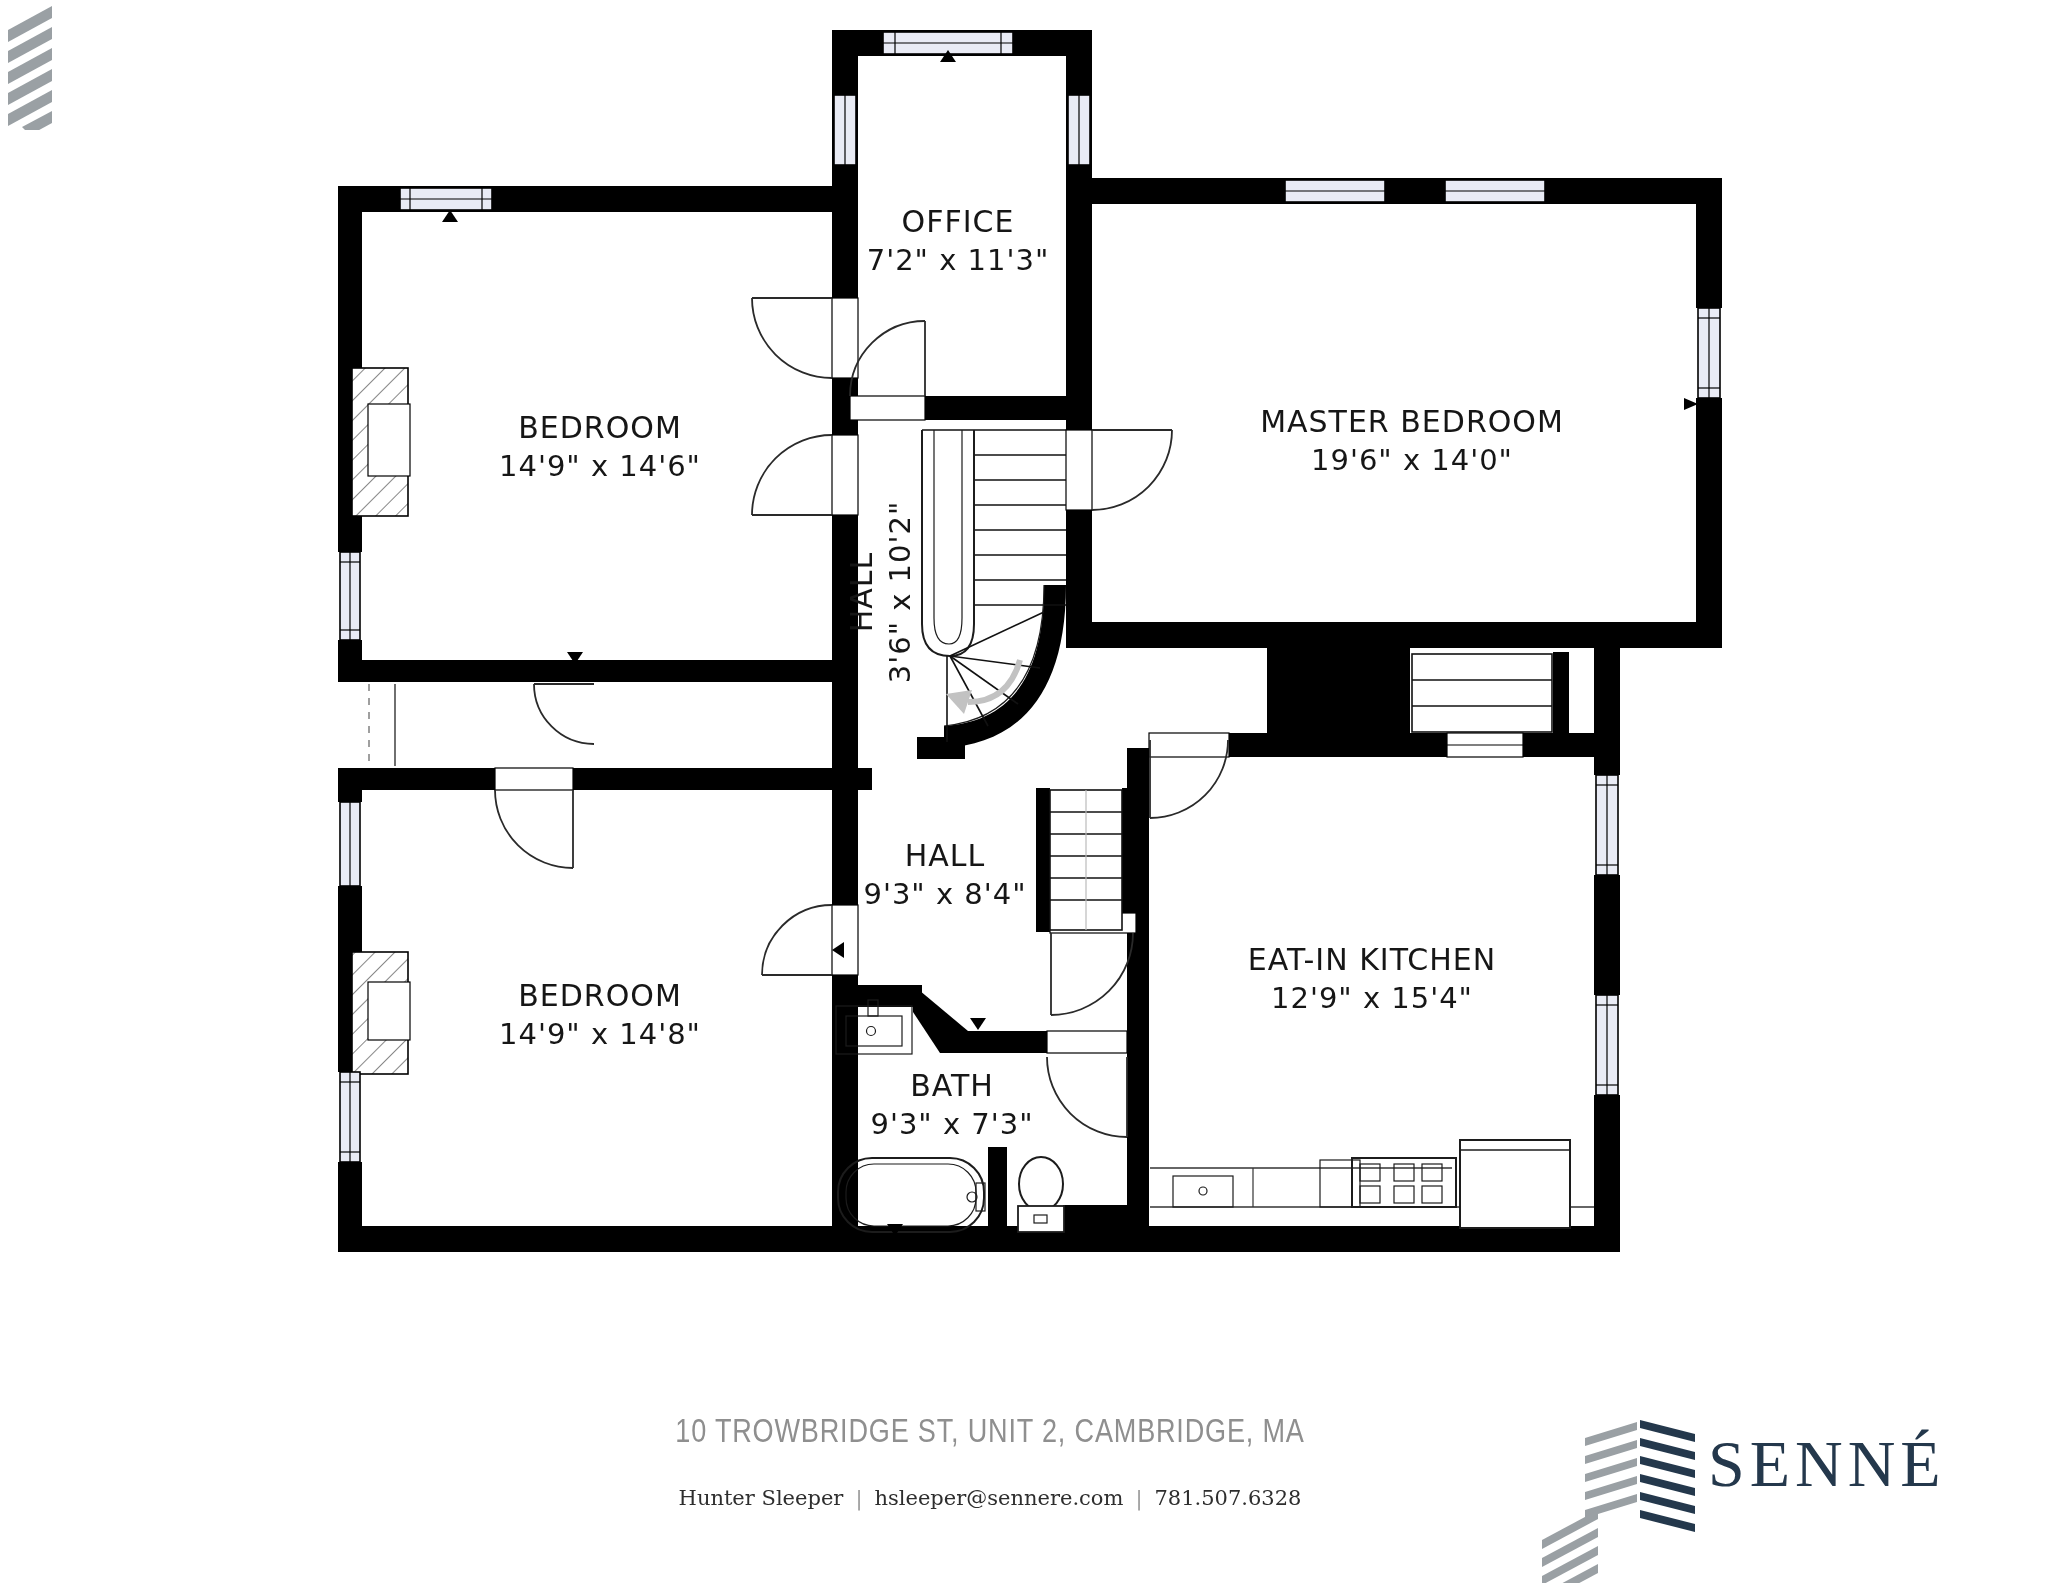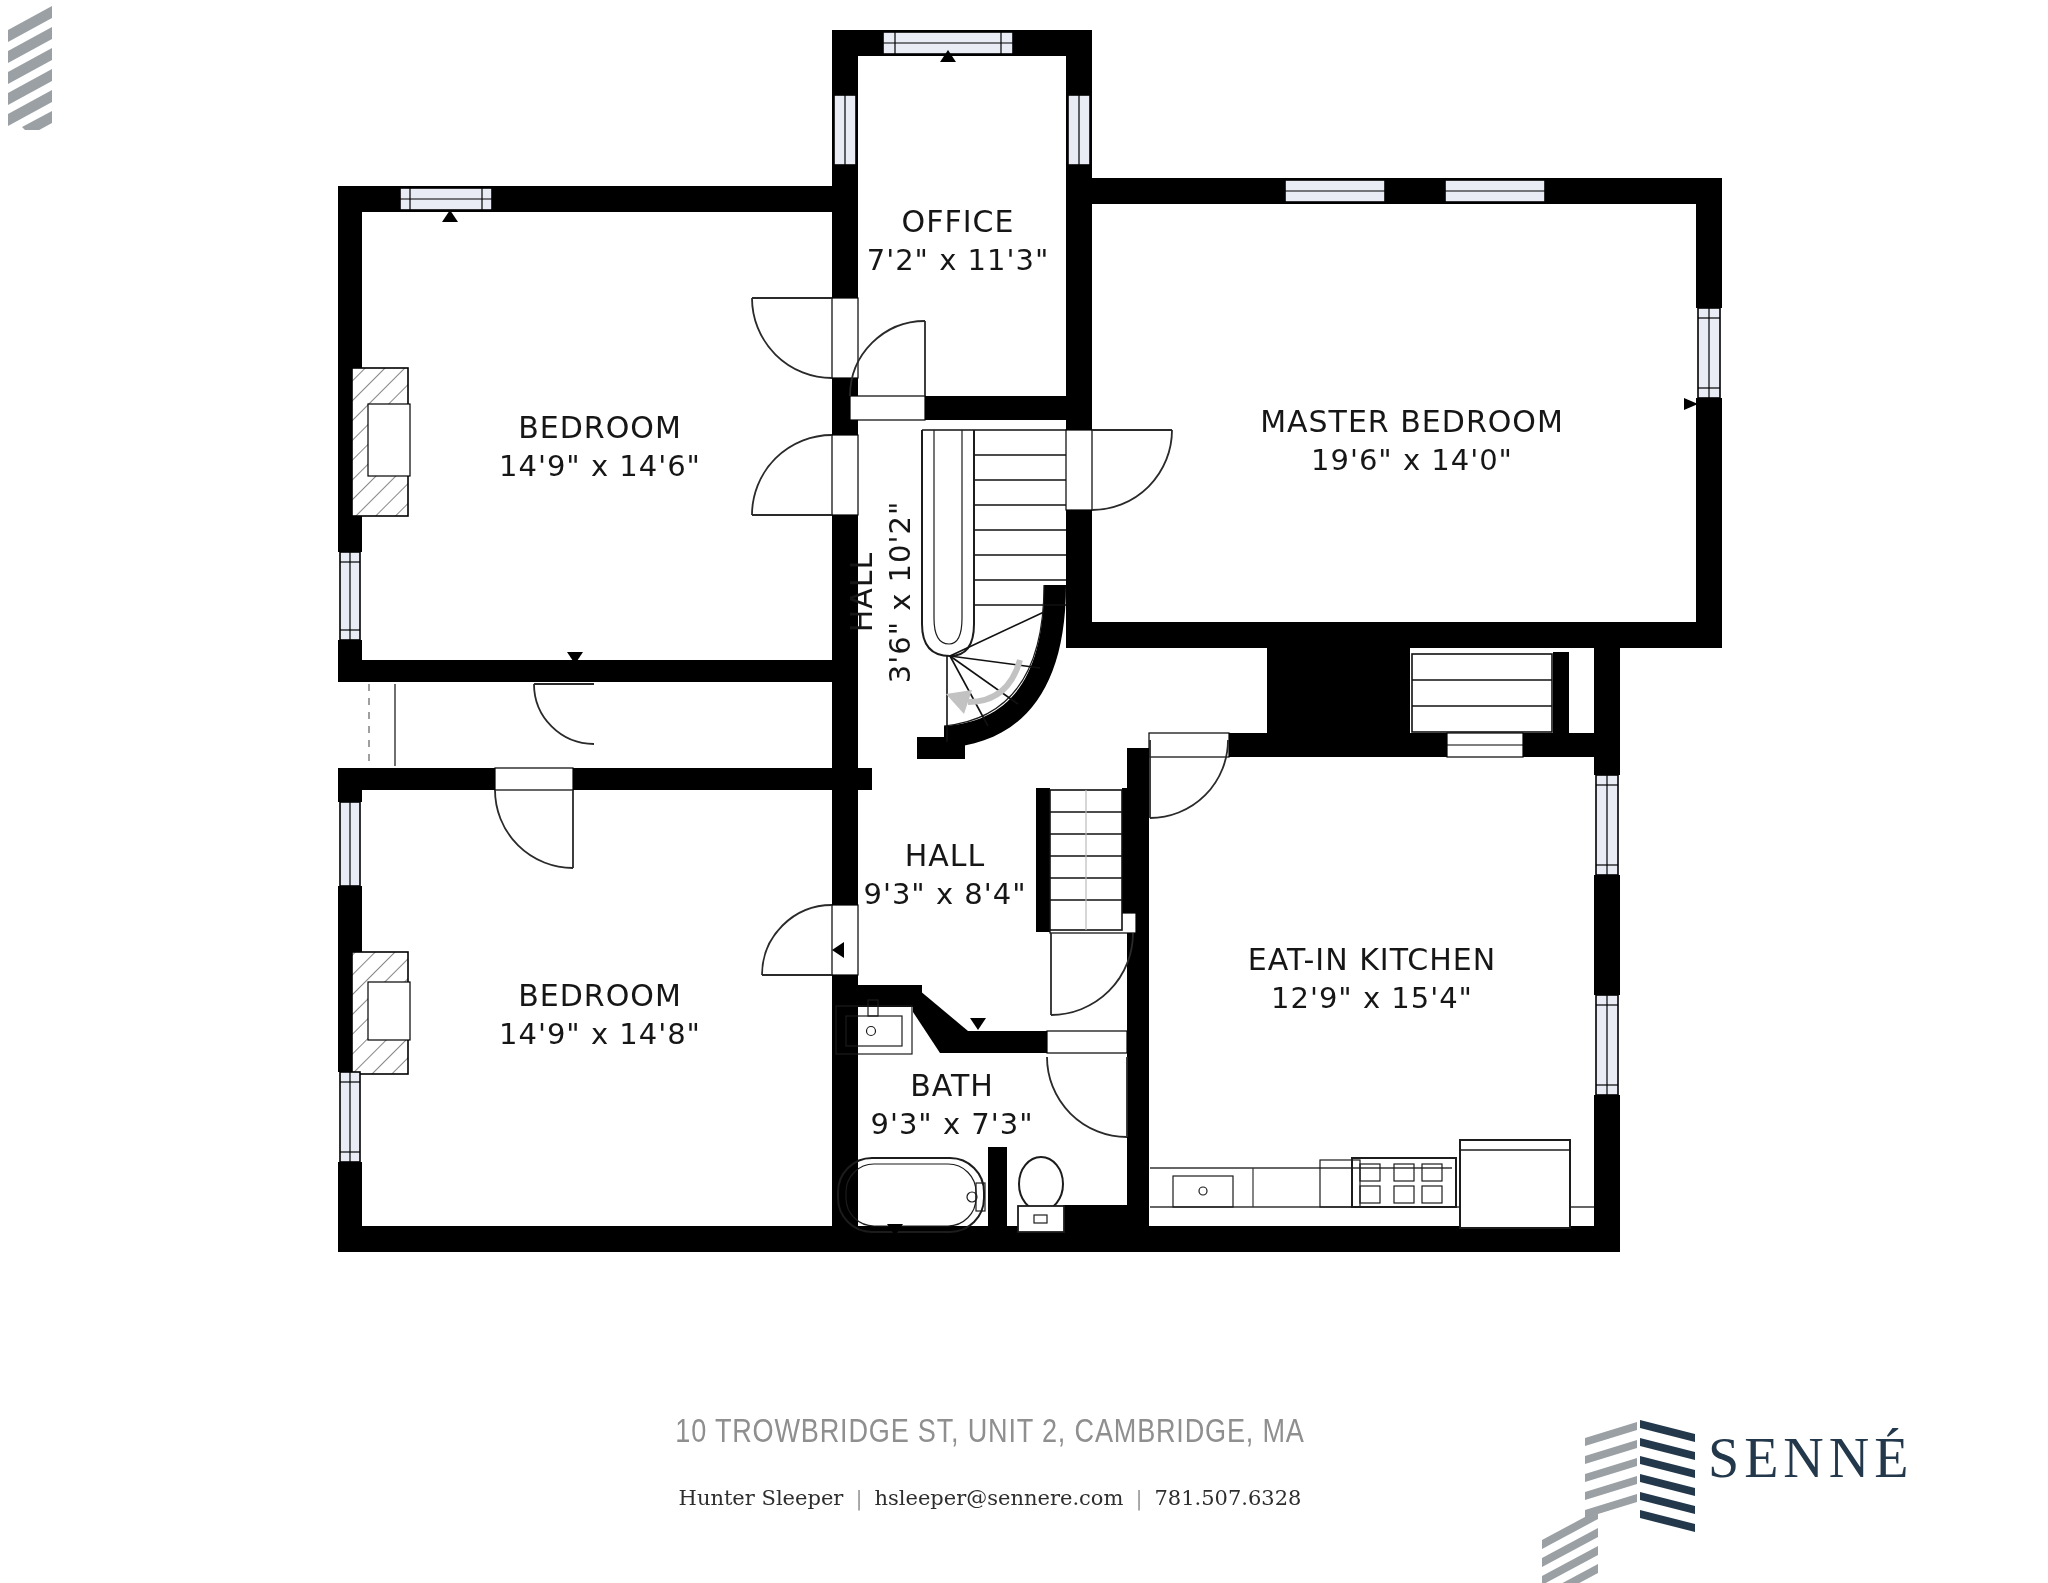--- a/index.html
+++ b/index.html
@@ -18,21 +18,21 @@
   .gray-stripe{fill:#9aa0a4;}
   .navy-stripe{fill:#24384c;}
   #footer-address{position:absolute;left:0;top:1412px;width:1980px;text-align:center;
      font-family:"Liberation Sans",sans-serif;font-size:33px;color:#8f8f8f;
      letter-spacing:1px;transform:scaleX(0.82);}
   #footer-agent{position:absolute;left:0;top:1486px;width:1980px;text-align:center;
      font-family:"DejaVu Serif",serif;font-size:21px;color:#2e2e2e;}
   #footer-agent .sep{color:#9a9a9a;padding:0 12px;font-weight:200;}
   #brand{position:absolute;left:1540px;top:1398px;width:500px;height:200px;}
   #brand-text{position:absolute;left:168px;top:28px;font-family:"Liberation Serif",serif;
-     font-size:56px;letter-spacing:5px;color:#24384c;}
+     font-size:66px;letter-spacing:5px;color:#24384c;}
 </style>
 </head>
 <body>
 
 <svg id="corner-mark" width="70" height="130" viewBox="0 0 70 130" style="position:absolute;left:0;top:0;">
   <polygon class="gray-stripe" points="8,30 52,6 52,18 8,42" fill="#9aa0a4"></polygon>
   <polygon class="gray-stripe" points="8,51 52,27 52,39 8,63" fill="#9aa0a4"></polygon>
   <polygon class="gray-stripe" points="8,72 52,48 52,60 8,84" fill="#9aa0a4"></polygon>
   <polygon class="gray-stripe" points="8,93 52,69 52,81 8,105" fill="#9aa0a4"></polygon>
   <polygon class="gray-stripe" points="8,114 52,90 52,102 8,126" fill="#9aa0a4"></polygon>

